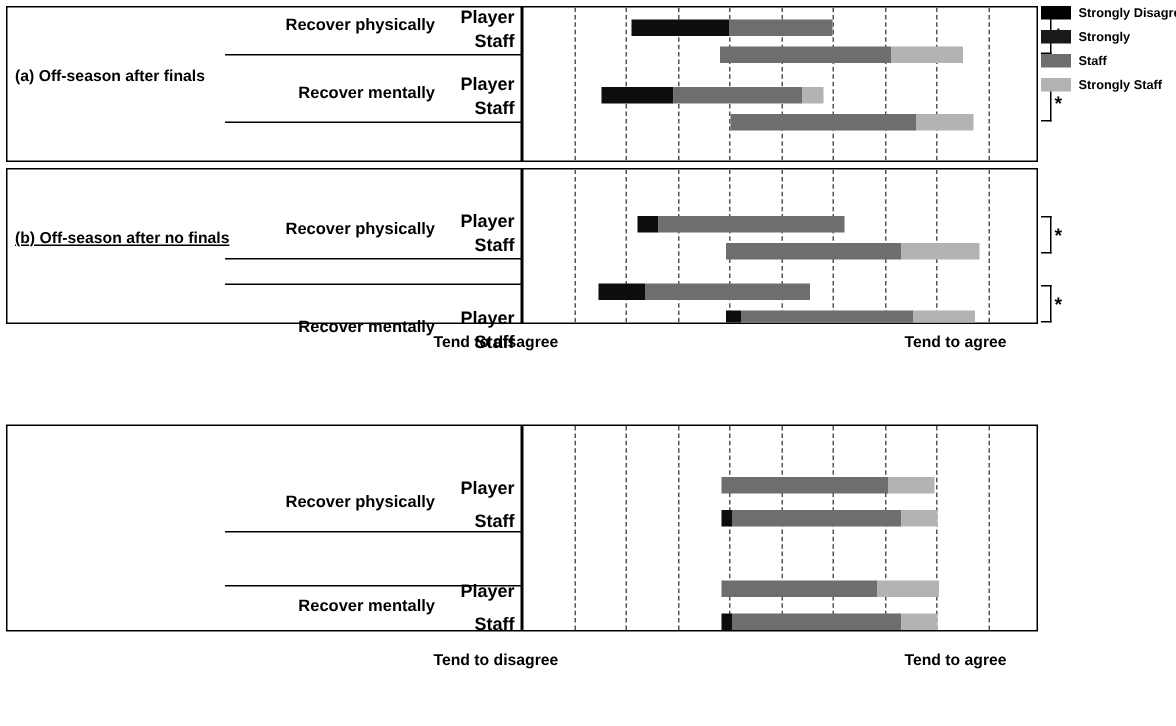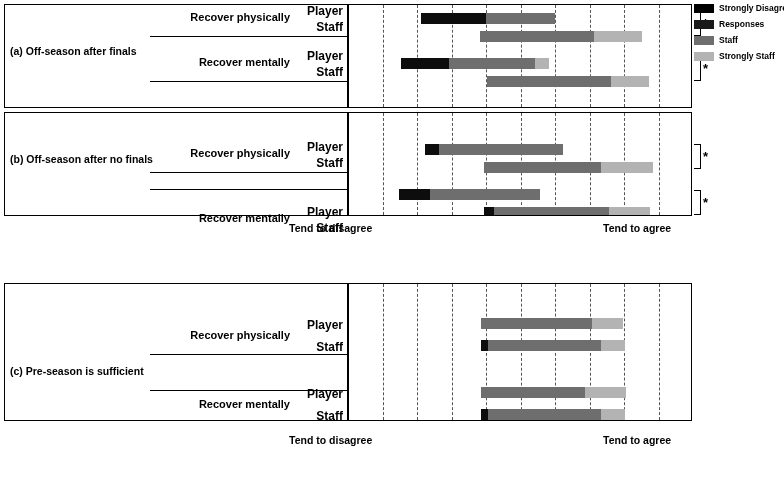--- a/index.html
+++ b/index.html
@@ -184,34 +184,34 @@
   <div class="bracket" style="left:694px; top:56px; height:25px;"></div>
   <div class="star" style="left:703px; top:62px;">*</div>
 
   <div class="legend" style="left:694px; top:2px; width:88px;">
     <div class="legend-row">
       <div class="legend-swatch" style="background:#000000;"></div>
       <div class="legend-text">Strongly Disagree</div>
     </div>
     <div class="legend-row">
       <div class="legend-swatch" style="background:#1a1a1a;"></div>
-      <div class="legend-text">Responses</div>
+      <div class="legend-text">Strongly</div>
     </div>
     <div class="legend-row">
       <div class="legend-swatch" style="background:#6e6e6e;"></div>
       <div class="legend-text">Staff</div>
     </div>
     <div class="legend-row">
       <div class="legend-swatch" style="background:#b3b3b3;"></div>
       <div class="legend-text">Strongly Staff</div>
     </div>
   </div>
 
   <div class="panel-box" style="left:4px; top:112px; width:344px; height:104px;"></div>
-  <div class="panel-label" style="left:10px; top:153px;">(b) Off-season after no finals</div>
+  <div class="panel-label" style="left:10px; top:153px;text-decoration:underline;">(b) Off-season after no finals</div>
 
   <div class="item-label" style="left:150px; top:147px; width:140px;">Recover physically</div>
   <div class="hline" style="left:150px; top:172px; width:198px;"></div>
   <div class="role-label" style="left:240px; top:140px; width:103px;">Player</div>
   <div class="role-label" style="left:240px; top:156px; width:103px;">Staff</div>
 
   <div class="item-label" style="left:150px; top:212px; width:140px;">Recover mentally</div>
   <div class="hline" style="left:150px; top:189px; width:198px;"></div>
   <div class="role-label" style="left:240px; top:205px; width:103px;">Player</div>
   <div class="role-label" style="left:240px; top:221px; width:103px;">Staff</div>
@@ -252,21 +252,20 @@
   <div class="bracket" style="left:694px; top:144px; height:25px;"></div>
   <div class="star" style="left:703px; top:150px;">*</div>
 
   <div class="bracket" style="left:694px; top:190px; height:25px;"></div>
   <div class="star" style="left:703px; top:196px;">*</div>
 
   <div class="axis-cap" style="left:289px; top:222px;">Tend to disagree</div>
   <div class="axis-cap" style="left:603px; top:222px;">Tend to agree</div>
 
   <div class="panel-box" style="left:4px; top:283px; width:344px; height:138px;"></div>
-  <div class="panel-label" style="left:10px; top:365px;">(c) Pre-season is sufficient</div>
 
   <div class="item-label" style="left:150px; top:329px; width:140px;">Recover physically</div>
   <div class="hline" style="left:150px; top:354px; width:198px;"></div>
   <div class="role-label" style="left:240px; top:318px; width:103px;">Player</div>
   <div class="role-label" style="left:240px; top:340px; width:103px;">Staff</div>
 
   <div class="item-label" style="left:150px; top:398px; width:140px;">Recover mentally</div>
   <div class="hline" style="left:150px; top:390px; width:198px;"></div>
   <div class="role-label" style="left:240px; top:387px; width:103px;">Player</div>
   <div class="role-label" style="left:240px; top:409px; width:103px;">Staff</div>

